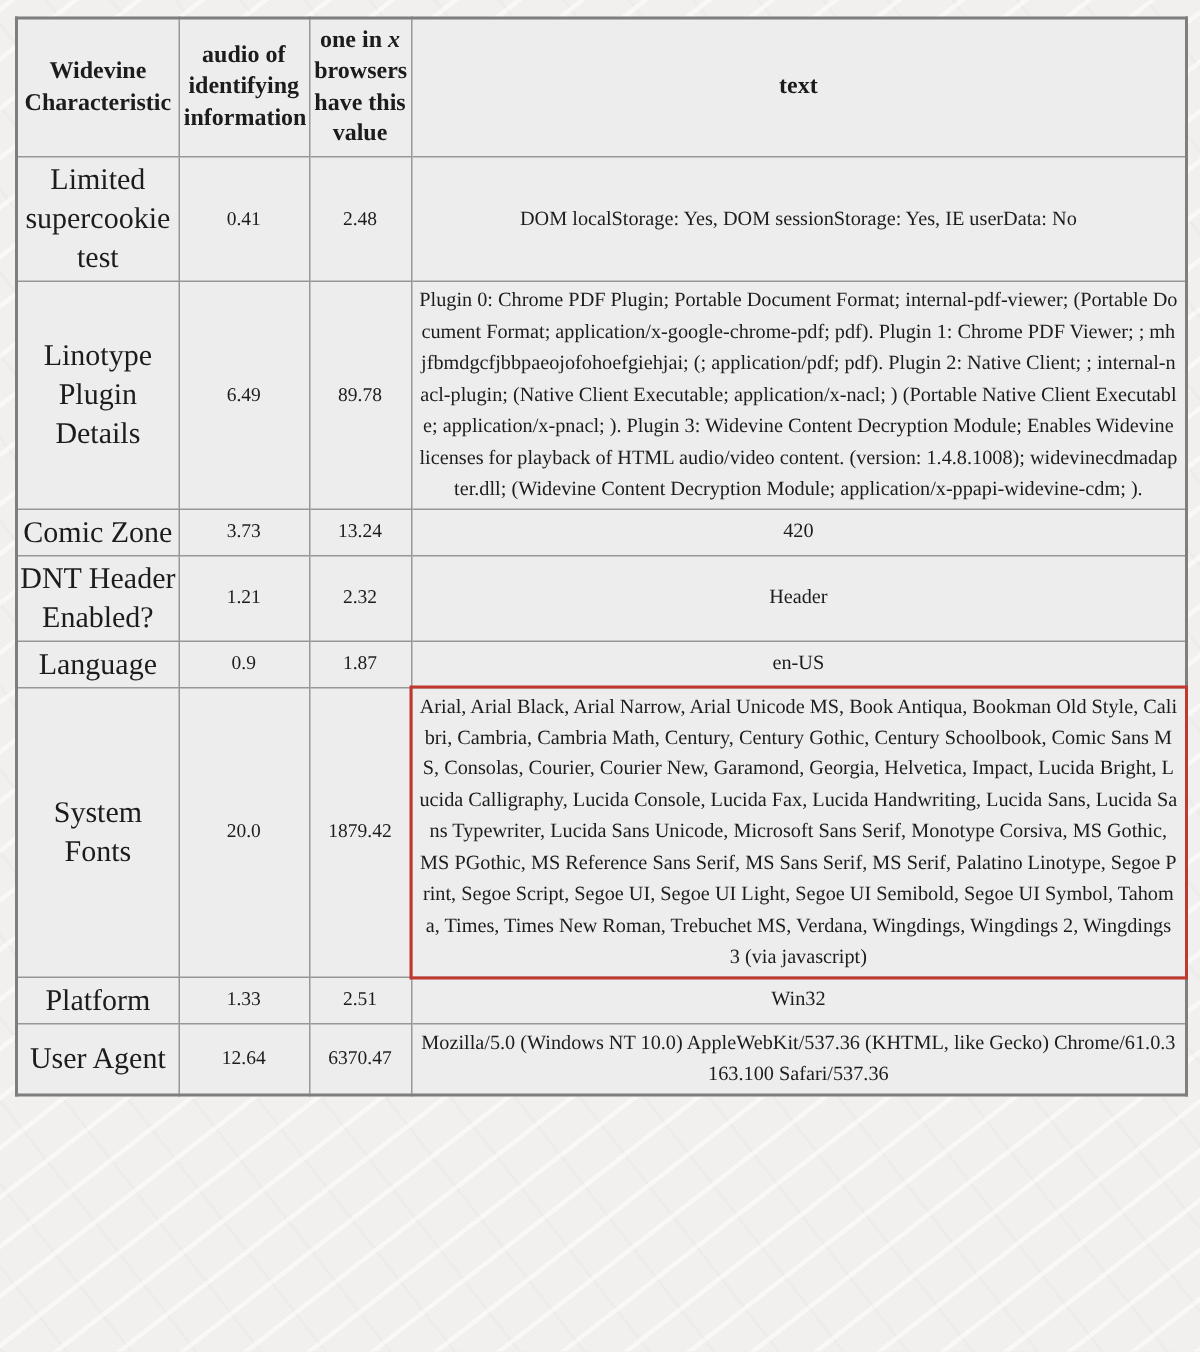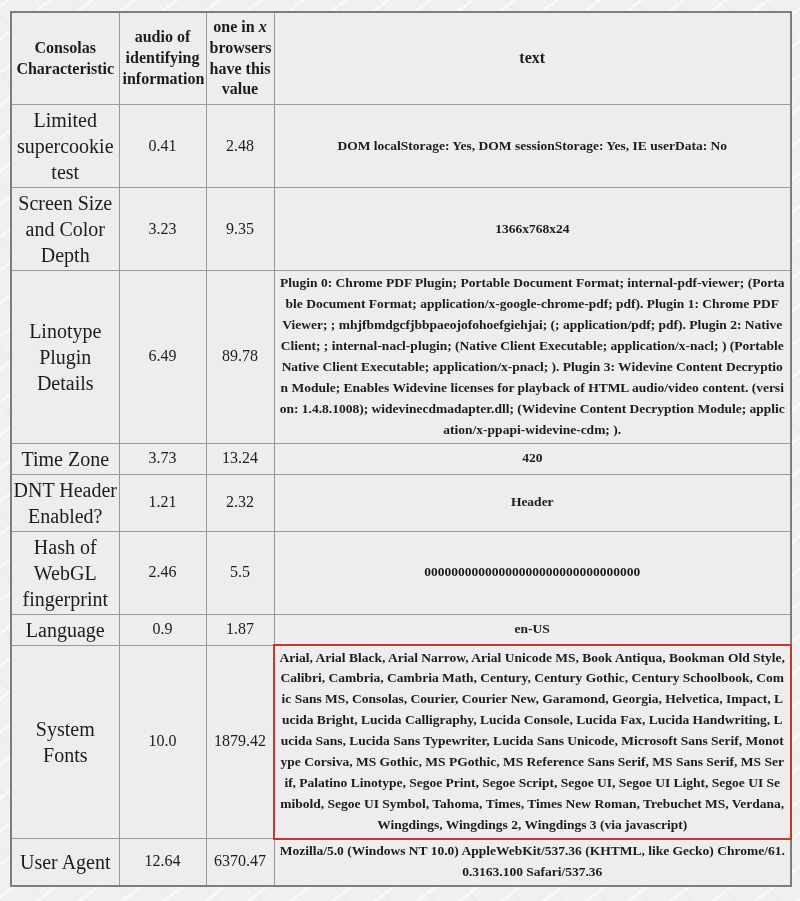--- a/index.html
+++ b/index.html
@@ -40,30 +40,29 @@
     line-height: 1.3;
     padding: 4px 3px;
   }
   td.char-col {
     font-size: 20px;
     line-height: 1.3;
     padding: 2px 1px;
     margin-top: 47px;
   }
   td.num-col {
-    font-size: 16px;
+    font-size: 13px;
     line-height: 1.3;
     margin-left: 46px;
   }
   td.value-col {
     font-size: 13.5px;
     line-height: 1.55;
     word-break: break-all;
     padding: 2px 5px;
-    font-weight: bold;
   }
   td.highlighted { position: relative; }
   .red-box {
     position: absolute;
     top: -2px; left: -2px; right: -2px; bottom: -2px;
     border: 2px solid #c2372e;
     pointer-events: none;
     z-index: 5;
   }
   .italic-x { font-style: italic; }
@@ -73,74 +72,68 @@
 
 <table class="fp">
   <colgroup>
     <col class="c1">
       <col class="c2">
       <col class="c3">
       <col class="c4">
   </colgroup>
   <thead>
     <tr>
-      <th>Consolas Characteristic</th>
+      <th>Widevine Characteristic</th>
       <th>audio of identifying information</th>
       <th><span>one in </span><span class="italic-x">x</span><span> browsers have this value</span></th>
       <th>text</th>
     </tr>
   </thead>
   <tbody>
       <tr>
         <td class="char-col">Limited supercookie test</td>
         <td class="num-col">0.41</td>
         <td class="num-col">2.48</td>
         <td class="value-col">DOM localStorage: Yes, DOM sessionStorage: Yes, IE userData: No</td>
       </tr>
       <tr>
-        <td class="char-col">Screen Size and Color Depth</td>
-        <td class="num-col">3.23</td>
-        <td class="num-col">9.35</td>
-        <td class="value-col">1366x768x24</td>
-      </tr>
-      <tr>
         <td class="char-col">Linotype Plugin Details</td>
         <td class="num-col">6.49</td>
         <td class="num-col">89.78</td>
         <td class="value-col">Plugin 0: Chrome PDF Plugin; Portable Document Format; internal-pdf-viewer; (Portable Document Format; application/x-google-chrome-pdf; pdf). Plugin 1: Chrome PDF Viewer; ; mhjfbmdgcfjbbpaeojofohoefgiehjai; (; application/pdf; pdf). Plugin 2: Native Client; ; internal-nacl-plugin; (Native Client Executable; application/x-nacl; ) (Portable Native Client Executable; application/x-pnacl; ). Plugin 3: Widevine Content Decryption Module; Enables Widevine licenses for playback of HTML audio/video content. (version: 1.4.8.1008); widevinecdmadapter.dll; (Widevine Content Decryption Module; application/x-ppapi-widevine-cdm; ).</td>
       </tr>
       <tr>
-        <td class="char-col">Time Zone</td>
+        <td class="char-col">Comic Zone</td>
         <td class="num-col">3.73</td>
         <td class="num-col">13.24</td>
         <td class="value-col">420</td>
       </tr>
       <tr>
         <td class="char-col">DNT Header Enabled?</td>
         <td class="num-col">1.21</td>
         <td class="num-col">2.32</td>
         <td class="value-col">Header</td>
       </tr>
       <tr>
-        <td class="char-col">Hash of WebGL fingerprint</td>
-        <td class="num-col">2.46</td>
-        <td class="num-col">5.5</td>
-        <td class="value-col">00000000000000000000000000000000</td>
-      </tr>
-      <tr>
         <td class="char-col">Language</td>
         <td class="num-col">0.9</td>
         <td class="num-col">1.87</td>
         <td class="value-col">en-US</td>
       </tr>
       <tr>
         <td class="char-col">System Fonts</td>
-        <td class="num-col">10.0</td>
+        <td class="num-col">20.0</td>
         <td class="num-col">1879.42</td>
         <td class="value-col highlighted">Arial, Arial Black, Arial Narrow, Arial Unicode MS, Book Antiqua, Bookman Old Style, Calibri, Cambria, Cambria Math, Century, Century Gothic, Century Schoolbook, Comic Sans MS, Consolas, Courier, Courier New, Garamond, Georgia, Helvetica, Impact, Lucida Bright, Lucida Calligraphy, Lucida Console, Lucida Fax, Lucida Handwriting, Lucida Sans, Lucida Sans Typewriter, Lucida Sans Unicode, Microsoft Sans Serif, Monotype Corsiva, MS Gothic, MS PGothic, MS Reference Sans Serif, MS Sans Serif, MS Serif, Palatino Linotype, Segoe Print, Segoe Script, Segoe UI, Segoe UI Light, Segoe UI Semibold, Segoe UI Symbol, Tahoma, Times, Times New Roman, Trebuchet MS, Verdana, Wingdings, Wingdings 2, Wingdings 3 (via javascript)<div class="red-box" style="border-color: rgb(194, 55, 46);"></div></td>
+      </tr>
+      <tr>
+        <td class="char-col">Platform</td>
+        <td class="num-col">1.33</td>
+        <td class="num-col">2.51</td>
+        <td class="value-col">Win32</td>
       </tr>
       <tr>
         <td class="char-col">User Agent</td>
         <td class="num-col">12.64</td>
         <td class="num-col">6370.47</td>
         <td class="value-col">Mozilla/5.0 (Windows NT 10.0) AppleWebKit/537.36 (KHTML, like Gecko) Chrome/61.0.3163.100 Safari/537.36</td>
       </tr>
     </tbody>
 </table>
 

